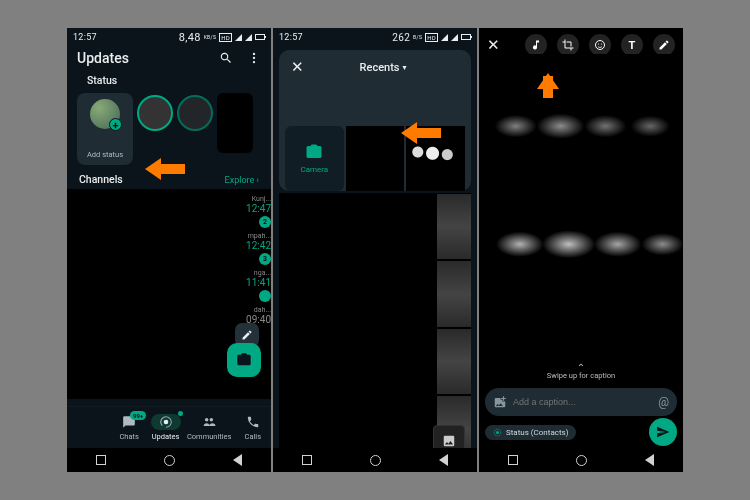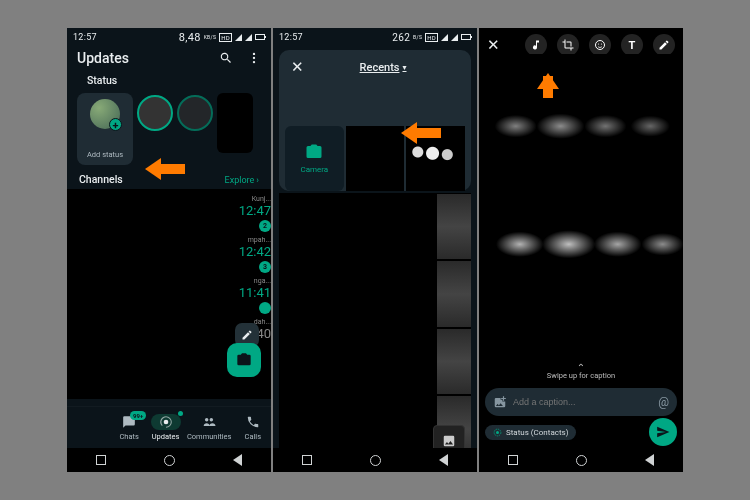--- a/index.html
+++ b/index.html
@@ -28,41 +28,41 @@
   .avatar { width:30px; height:30px; border-radius:50%; background: radial-gradient(circle at 30% 30%, #8a7, #465); position:relative; }
   .plus { position:absolute; right:-2px; bottom:-2px; width:13px; height:13px; border-radius:50%; background:#00a884; color:#0b141a; font-size:11px; line-height:13px; text-align:center; font-weight:700; border:1.5px solid #0b141a; }
   .addlbl { font-size:7.5px; color:#aebac1; }
   .ring { width:36px; height:36px; border-radius:50%; border:2px solid #00a884; background:#333; margin-top:2px; }
   .stblob { width:36px; height:60px; border-radius:6px; background:#000; }
   .chrow { display:flex; justify-content:space-between; padding:6px 12px 3px; }
   .explore { color:#00a884; font-size:9px; display:flex; align-items:center; gap:2px;padding-left:44px; }
   .channels-body { height: 210px; background:#000; margin: 0; position:relative; }
   .chlist { position:absolute; right:0; top:0; width:44px; display:flex; flex-direction:column; gap:4px; padding-top:6px; }
   .chitem { display:flex; flex-direction:column; align-items:flex-end; padding-right:0; }
-  .chtime { font-size:13px; color:#00a884; }
+  .chtime { font-size:10px; color:#00a884; }
   .chdot { width:12px;height:12px;border-radius:50%;background:#00a884;color:#0b141a;font-size:7px;line-height:12px;text-align:center;font-weight:700;margin-top:2px; }
   .editfab { position:absolute; right:12px; bottom:52px; width:24px; height:24px; border-radius:7px; background:#233138; display:flex; align-items:center; justify-content:center; }
   .camfab { position:absolute; right:10px; bottom:22px; width:34px; height:34px; border-radius:10px; background:#00a884; display:flex; align-items:center; justify-content:center; }
   .btmtabs { position:absolute; bottom:24px; left:0; right:0; height:42px; background:#0b141a; display:flex; justify-content:space-around; align-items:center; border-top:1px solid rgba(255,255,255,.03);padding-left:44px; }
   .tab { display:flex; flex-direction:column; align-items:center; gap:2px; font-size:7.5px; color:#aebac1; }
   .tab.active { color:#e9edef; }
   .tabicn { width:30px; height:16px; border-radius:9px; display:flex; align-items:center; justify-content:center; position:relative; }
   .tab.active .tabicn { background:#0e3a32; }
   .badge { position:absolute; top:-3px; right:-2px; background:#00a884; color:#0b141a; font-size:6px; line-height:9px; padding:0 3px; border-radius:5px; font-weight:700; }
   
   .arrow { position:absolute; width:40px; height:22px; }
   .arrow-shaft { position:absolute; left:14px; top:6px; width:26px; height:10px; background:#ff7b00; }
   .arrow-head { position:absolute; left:0; top:0; width:0;height:0;border-top:11px solid transparent;border-bottom:11px solid transparent;border-right:16px solid #ff7b00; }
   .arrow-up .arrow-shaft { left:6px; top:14px; width:10px; height:22px; }
   .arrow-up .arrow-head { left:0; top:0; width:0;height:0;border-left:11px solid transparent;border-right:11px solid transparent;border-bottom:16px solid #ff7b00; }
   
   .s2top { margin: 4px 6px 0; background:#1f2c34; border-radius:10px; padding:8px 6px 0; }
   .s2hdr { display:flex; align-items:center; gap:32px; padding: 0 6px 6px; }
   .close { font-size:15px; }
-  .recents { margin-left:24px; font-size:11px; font-weight:500; display:flex; align-items:center; gap:3px;text-decoration:underline; }
+  .recents { margin-left:24px; font-size:11px; font-weight:500; display:flex; align-items:center; gap:3px; }
   .grid2 { display:grid; grid-template-columns: repeat(3, 1fr); gap:2px;margin-top:44px; }
   .tile { aspect-ratio: 1/1.1; background:#111; position:relative; overflow:hidden; }
   .camtile { background:#101d25; display:flex; flex-direction:column; align-items:center; justify-content:center; gap:4px; border-radius:6px; }
   .camtile .cic { width:18px;height:18px;fill:#00a884; }
   .camlbl { font-size:8px; color:#00a884; }
   .bokeh { background: radial-gradient(circle at 20% 40%, #ddd 0 5px, transparent 6px), radial-gradient(circle at 45% 42%, #eee 0 6px, transparent 7px), radial-gradient(circle at 70% 44%, #ccc 0 5px, transparent 6px), #000; }
   .s2body { flex:1; background:#000; margin:2px 6px 0; position:relative; height:270px; border-radius:0 0 10px 10px; }
   .miniprev { position:absolute; right:6px; bottom:6px; width:32px; height:32px; background:#222; border-radius:4px; display:flex; align-items:center; justify-content:center; border:1px solid #333; }
   .striprow { position:absolute; right:0; top:0; bottom:0; width:34px; display:flex; flex-direction:column; }
   .strip { flex:1; background: linear-gradient(#2a2a2a, #444, #2a2a2a); margin:1px 0; }

